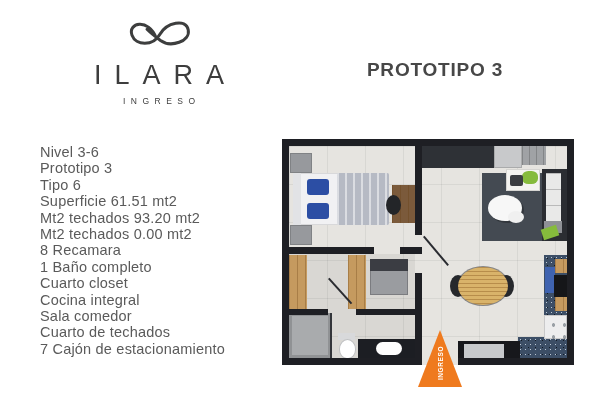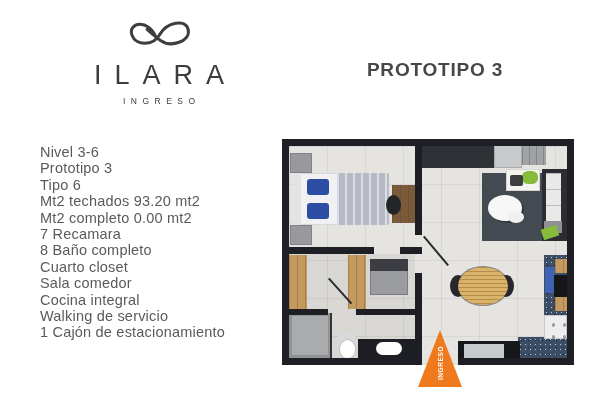--- a/index.html
+++ b/index.html
@@ -80,29 +80,30 @@
 </header>
 
 <div class="title">
   <div>PROTOTIPO 3</div>
 </div>
 
 <ul class="specs">
   <li>Nivel 3-6</li>
   <li>Prototipo 3</li>
   <li>Tipo 6</li>
+  <li>Superficie 61.51 mt2</li>
   <li>Mt2 techados 93.20 mt2</li>
-  <li>Mt2 completo 0.00 mt2</li>
-  <li>7 Recamara</li>
-  <li>8 Baño completo</li>
+  <li>Mt2 techados 0.00 mt2</li>
+  <li>8 Recamara</li>
+  <li>1 Baño completo</li>
   <li>Cuarto closet</li>
+  <li>Cocina integral</li>
   <li>Sala comedor</li>
-  <li>Cocina integral</li>
-  <li>Walking de servicio</li>
-  <li>1 Cajón de estacionamiento</li>
+  <li>Cuarto de techados</li>
+  <li>7 Cajón de estacionamiento</li>
 </ul>
 
 <div class="plan">
 
   <div class="shade" style="left:7px;top:115px;width:126px;height:104px;"></div>
 
   <div class="f" style="left:8px;top:14px;width:22px;height:20px;background:#97999d;box-shadow:inset 0 0 0 1px rgba(0,0,0,.15);"></div>
   <div class="f" style="left:8px;top:86px;width:22px;height:20px;background:#97999d;box-shadow:inset 0 0 0 1px rgba(0,0,0,.15);"></div>
   <div class="f" style="left:11px;top:34px;width:96px;height:52px;background:#f1f1f3;border-radius:2px;box-shadow:inset 0 0 0 1px rgba(0,0,0,.1);">
     <div class="abs" style="left:0;top:0;width:8px;height:52px;background:#e2e3e6;"></div>

